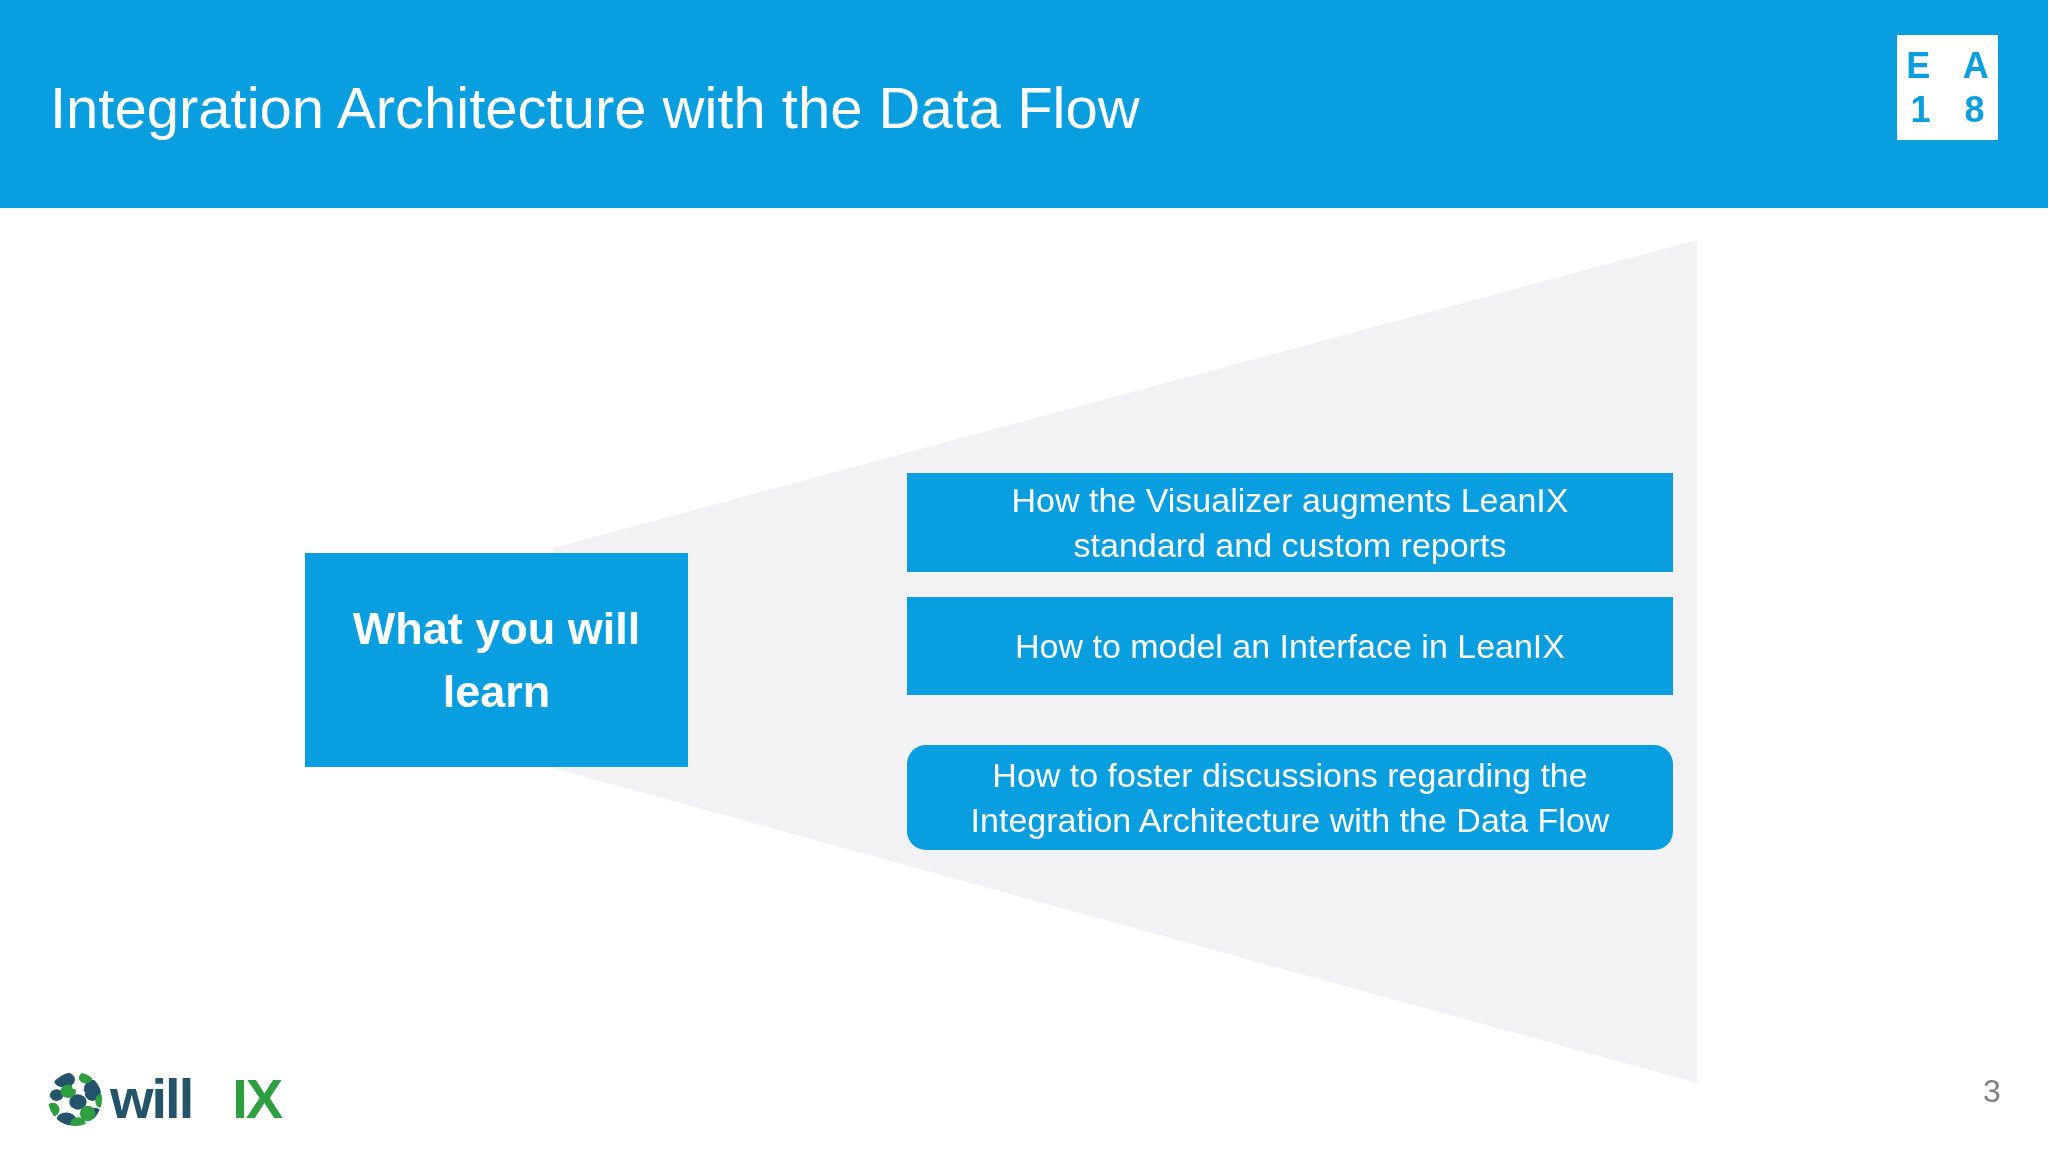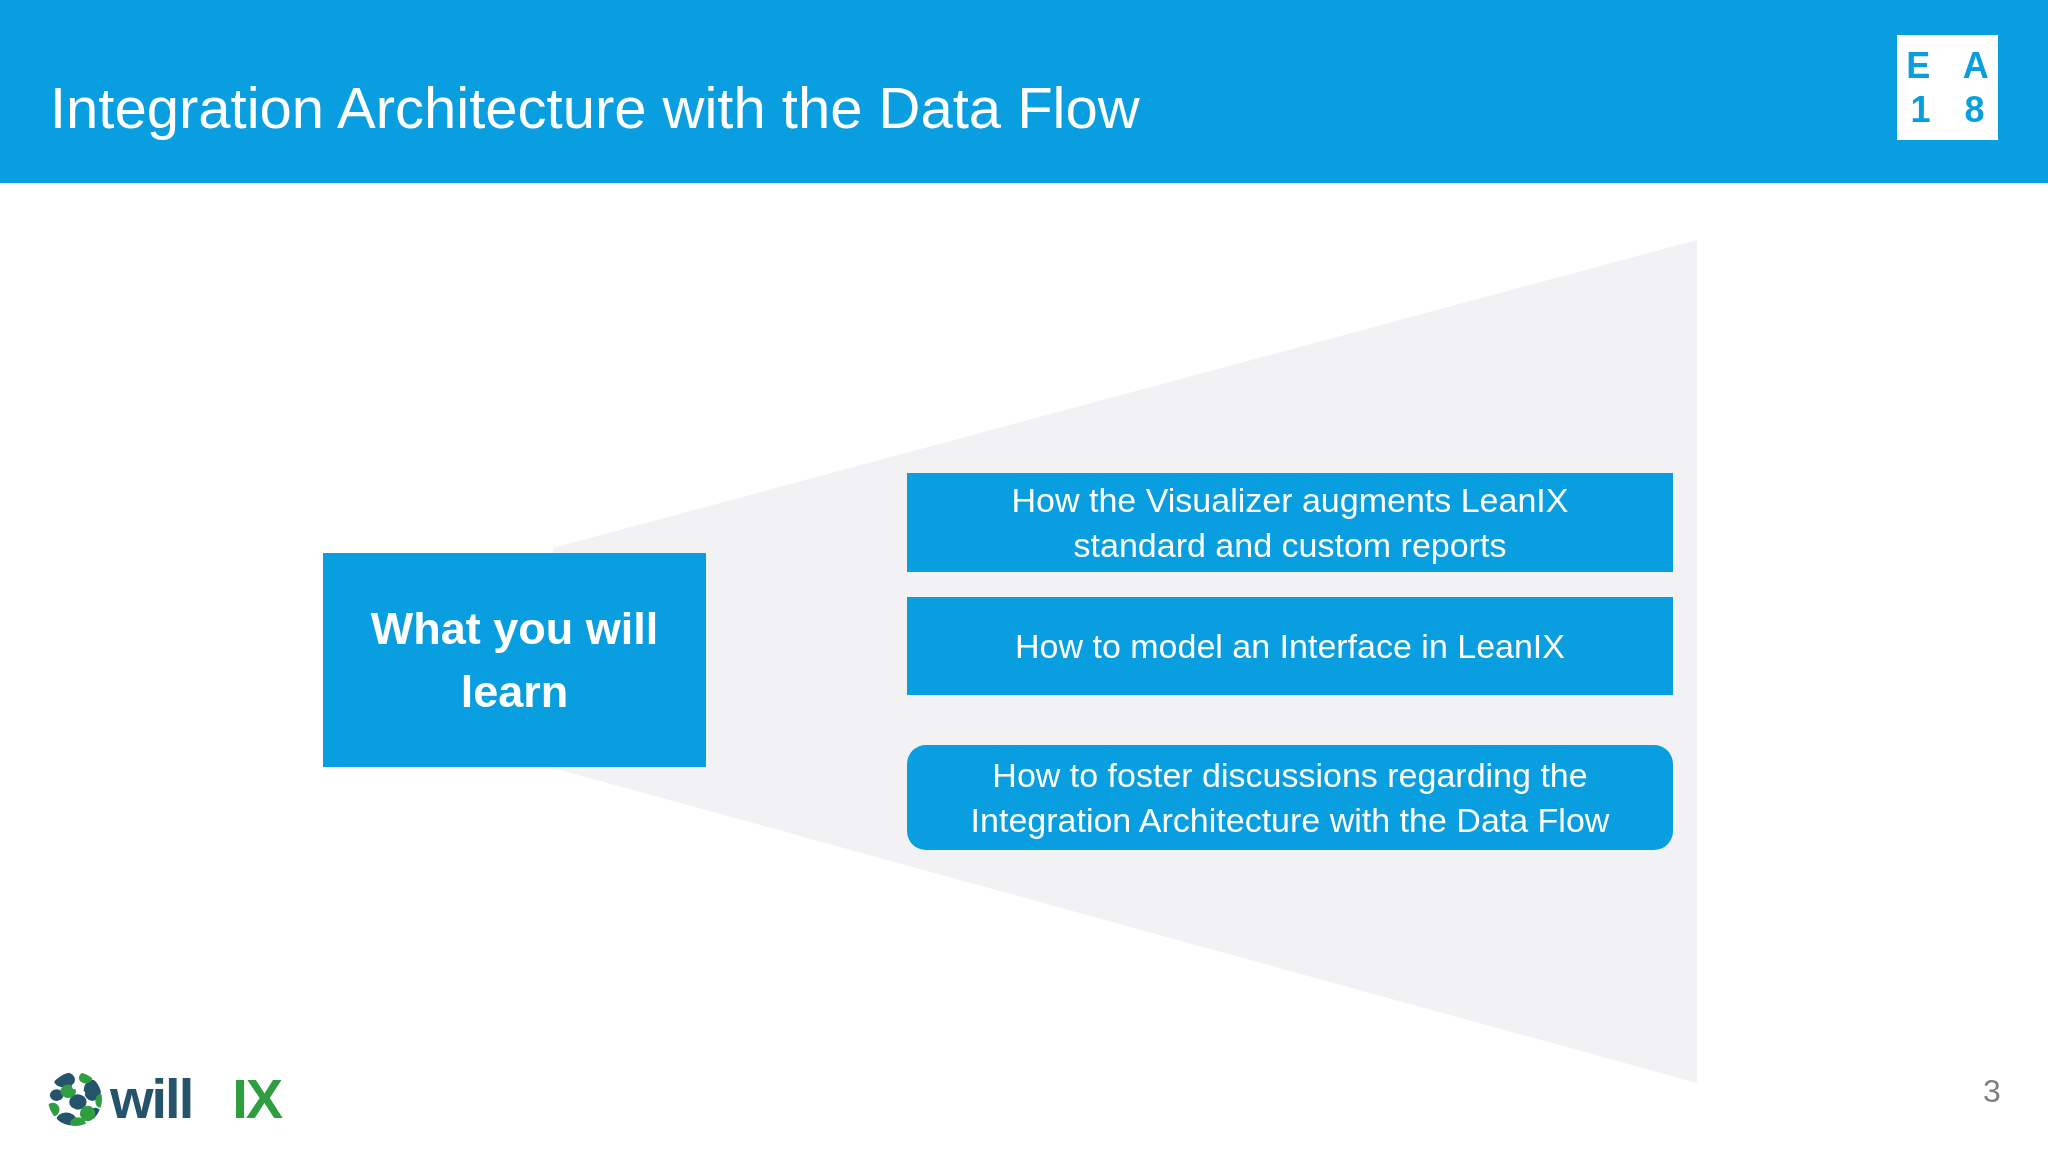--- a/index.html
+++ b/index.html
@@ -6,21 +6,21 @@
   .slide{
     position:relative;
     width:2048px;height:1152px;
     background:#ffffff;
     overflow:hidden;
     font-family:"Liberation Sans", sans-serif;
   }
   
   .header{
     position:absolute;left:0;top:0;
-    width:2048px;height:183px;
+    width:2048px;height:208px;
     background:#089EDF;
     z-index:3;
   }
   .title{
     position:absolute;left:50px;top:76px;
     font-size:58px;line-height:64px;
     font-weight:400;
     color:#ffffff;
     white-space:nowrap;
   }
@@ -47,21 +47,20 @@
   .lead-box{
     position:absolute;left:305px;top:553px;
     width:383px;height:214px;
     background:#089EDF;
     color:#ffffff;
     display:flex;align-items:center;justify-content:flex-end;
     text-align:center;
     font-size:45px;line-height:63px;font-weight:700;
     padding:0 30px;box-sizing:border-box;
     z-index:2;
-    margin-left:18px;
   }
   
   .item-box{
     position:absolute;left:907px;
     width:766px;
     background:#089EDF;
     color:#ffffff;
     display:flex;align-items:center;justify-content:center;
     text-align:center;
     font-size:34px;line-height:45px;font-weight:400;

